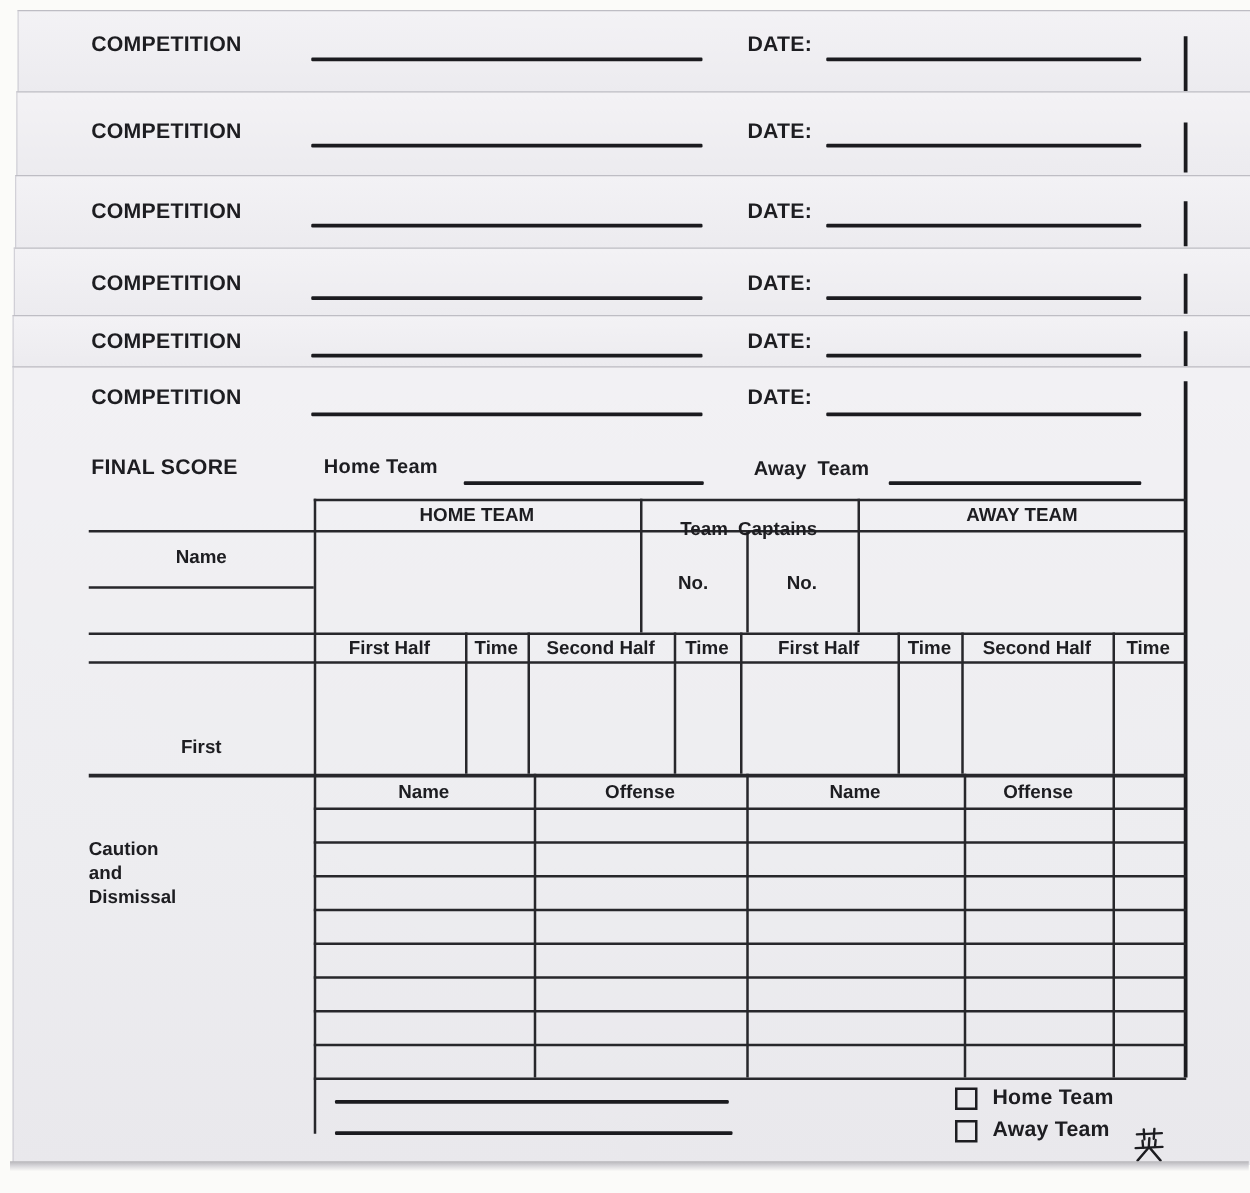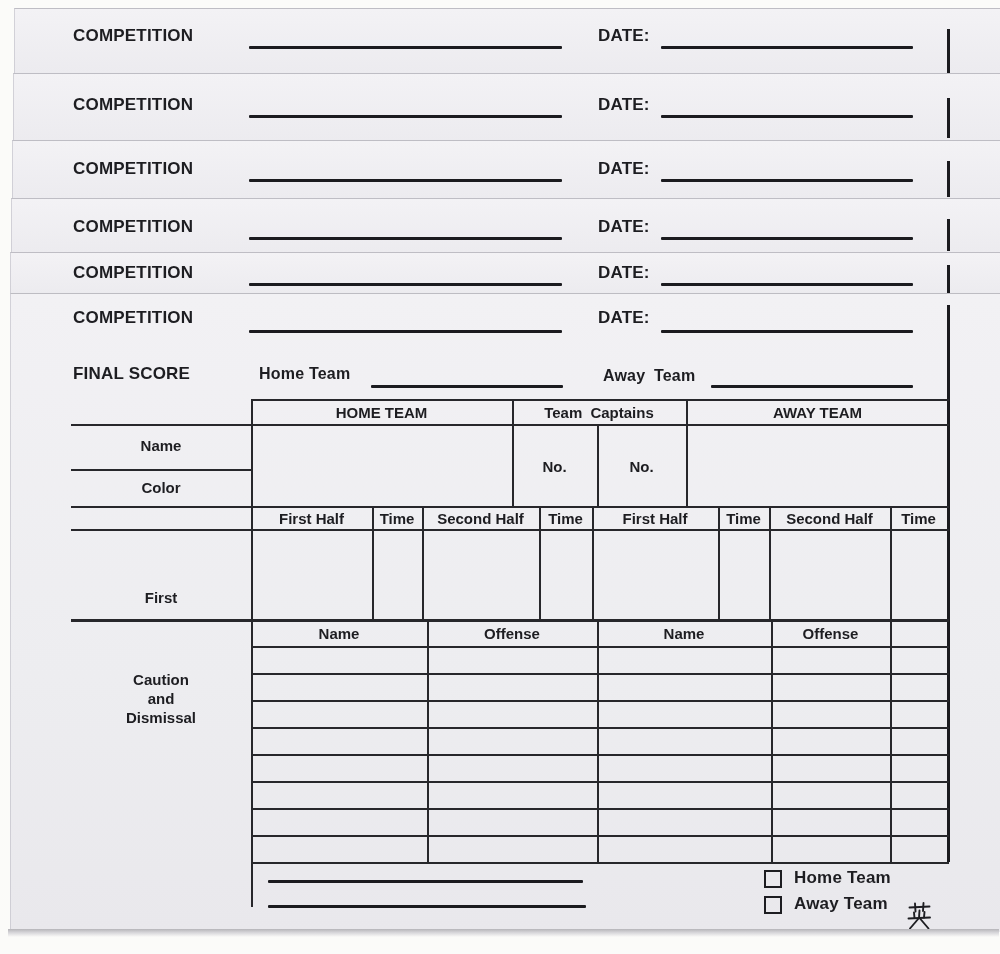--- a/index.html
+++ b/index.html
@@ -16,21 +16,21 @@
   .lbl-md{font-size:16px;}
   .cell{position:absolute;display:flex;align-items:center;justify-content:center;
     font-weight:bold;font-size:15px;color:#1d1d21;white-space:nowrap;}
   .hline,.vline{position:absolute;background:#27272b;}
   .hline{height:2px;}
   .vline{width:2px;}
   .thick{height:2.6px;}
   .fline{position:absolute;height:2.6px;background:#1b1b1f;border-radius:1px;}
   .tick{position:absolute;width:2.6px;background:#1b1b1f;}
   .cbx{position:absolute;width:14px;height:14px;border:2.2px solid #1d1d21;background:transparent;}
-  .caution-block{position:absolute;text-align:center;font-weight:bold;font-size:15px;color:#1d1d21;line-height:19px;}
+  .caution-block{position:absolute;text-align:left;font-weight:bold;font-size:15px;color:#1d1d21;line-height:19px;}
   .pad-shadow{position:absolute;left:8px;top:929px;width:991px;height:8px;
     background:linear-gradient(180deg,#b6b5b9 0%,#d7d6da 45%,rgba(251,251,249,0) 100%);}
   .stamp{position:absolute;}
   .sr-only{position:absolute;width:1px;height:1px;overflow:hidden;clip:rect(0 0 0 0);white-space:nowrap;}
   .captains{word-spacing:4px;}
 </style>
 </head>
 <body>
 
 <div class="sheet" style="left:14px;top:8px;width:986px;height:65px;">
@@ -114,27 +114,26 @@
   <span class="vline" style="left:581px;top:212px;height:113px;"></span>
   <span class="vline" style="left:707px;top:212px;height:113px;"></span>
   <span class="vline" style="left:758px;top:212px;height:113px;"></span>
   <span class="vline" style="left:879px;top:212px;height:113px;"></span>
   <span class="vline" style="left:416px;top:325px;height:243px;"></span>
   <span class="vline" style="left:586px;top:325px;height:243px;"></span>
   <span class="vline" style="left:760px;top:325px;height:243px;"></span>
   <span class="vline" style="left:879px;top:325px;height:243px;"></span>
 
   <span class="cell" style="left:240px;top:106px;width:261px;height:24px;">HOME TEAM</span>
-  <span class="cell captains" style="left:501px;top:106px;width:174px;height:24px;">Team Captains</span>
+  <span class="cell captains" style="left:501px;top:117px;width:174px;height:24px;">Team Captains</span>
   <span class="cell" style="left:675px;top:106px;width:263px;height:24px;">AWAY TEAM</span>
   <span class="cell" style="left:501px;top:157px;width:85px;height:30px;">No.</span>
   <span class="cell" style="left:586px;top:157px;width:89px;height:30px;">No.</span>
 
   <span class="cell" style="left:60px;top:136px;width:180px;height:30px;">Name</span>
-  <span class="cell" style="left:60px;top:178px;width:180px;height:30px;">Color</span>
   <span class="cell" style="left:60px;top:290px;width:180px;height:26px;">First</span>
   <div class="caution-block" style="left:60px;top:376px;width:180px;">
     <div>Caution</div>
     <div>and</div>
     <div>Dismissal</div>
   </div>
 
   <span class="cell" style="left:240px;top:213px;width:121px;height:22px;">First Half</span>
   <span class="cell" style="left:361px;top:213px;width:50px;height:22px;">Time</span>
   <span class="cell" style="left:411px;top:213px;width:117px;height:22px;">Second Half</span>

